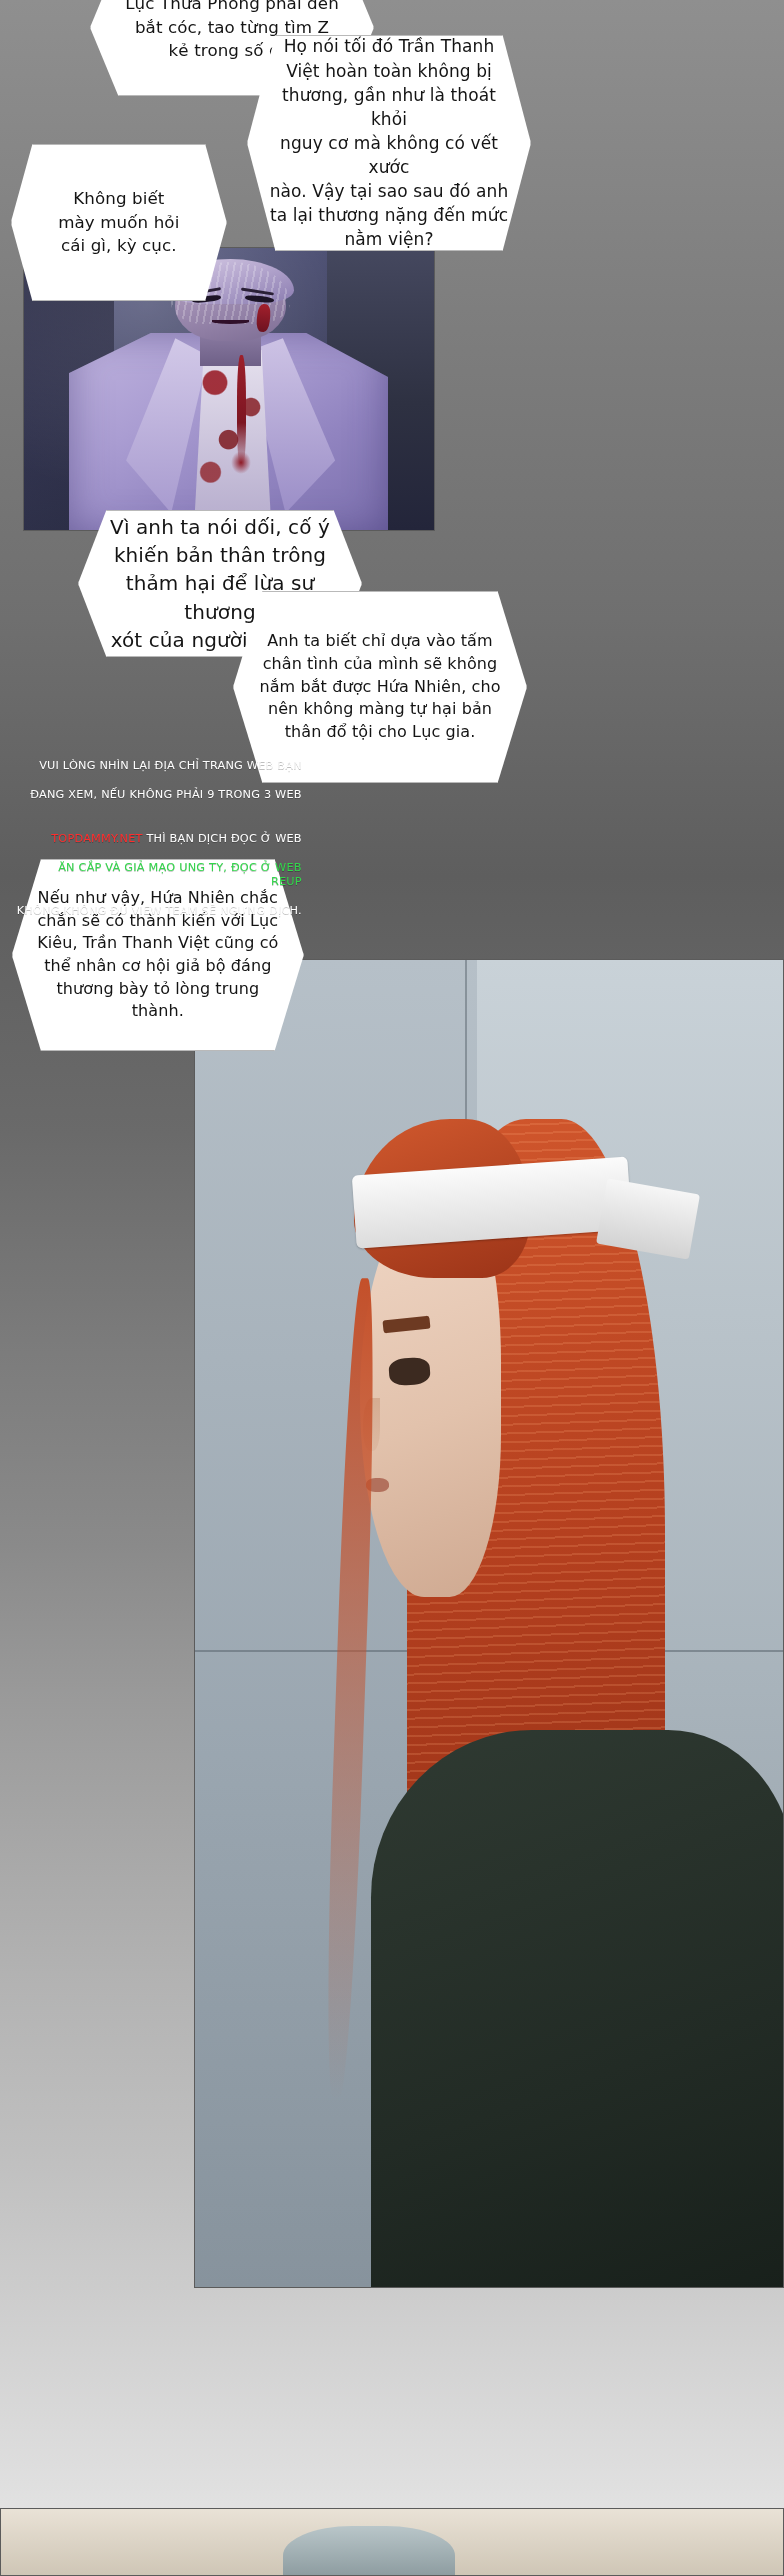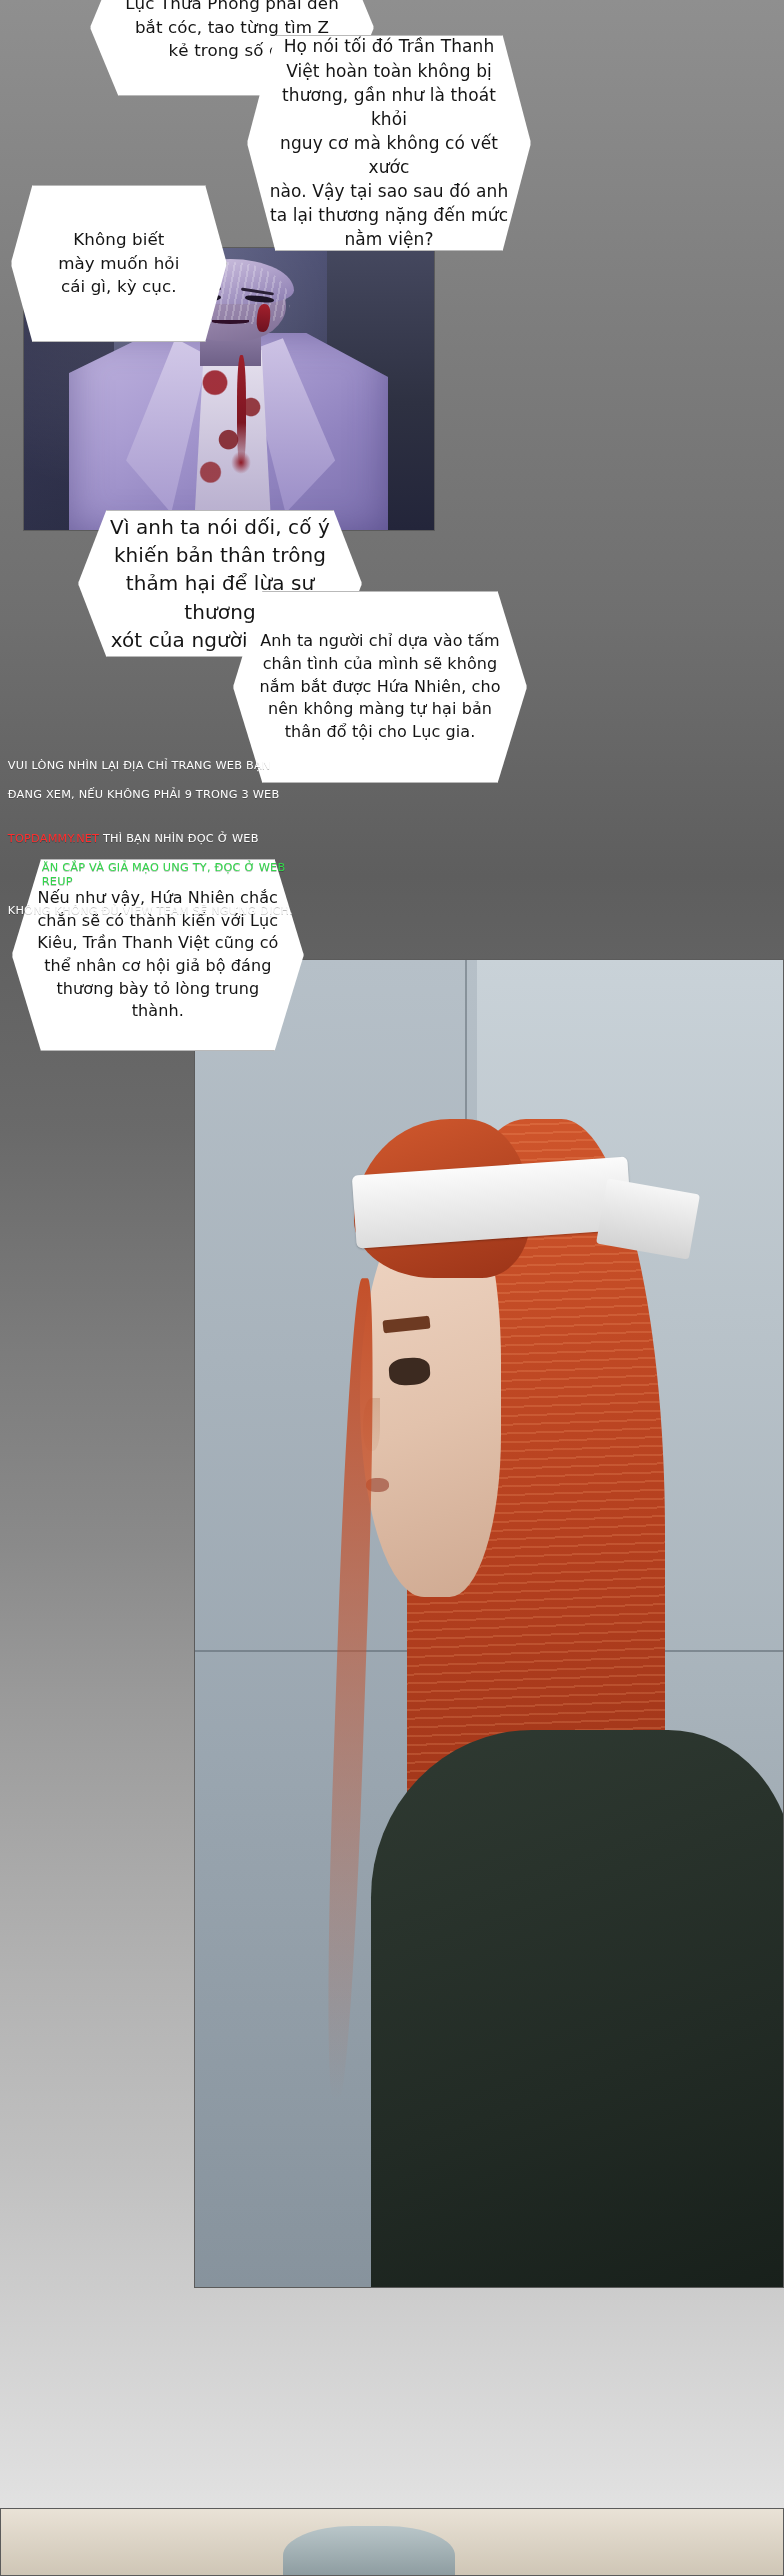--- a/index.html
+++ b/index.html
@@ -308,55 +308,55 @@
   <div class="bubble" style="left:247px; top:35px; width:284px; height:216px; font-size:17px;">
     <span>Họ nói tối đó Trần Thanh
 Việt hoàn toàn không bị
 thương, gần như là thoát khỏi
 nguy cơ mà không có vết xước
 nào. Vậy tại sao sau đó anh
 ta lại thương nặng đến mức
 nằm viện?</span>
   </div>
 
-  <div class="bubble" style="left:10.8px; top:144px; width:216px; height:157px; font-size:16.7px;margin-top:41px;">
+  <div class="bubble" style="left:10.8px; top:144px; width:216px; height:157px; font-size:16.7px;">
     <span>Không biết
 mày muốn hỏi
 cái gì, kỳ cục.</span>
   </div>
 
   <div class="bubble" style="left:78px; top:510px; width:284px; height:147px; font-size:20px;">
     <span>Vì anh ta nói dối, cố ý
 khiến bản thân trông
 thảm hại để lừa sự thương
 xót của người nào đó.</span>
   </div>
 
   <div class="bubble" style="left:233px; top:591px; width:294px; height:192px; font-size:16px;">
-    <span>Anh ta người chỉ dựa vào tấm
+    <span>Anh ta biết chỉ dựa vào tấm
 chân tình của mình sẽ không
 nắm bắt được Hứa Nhiên, cho
 nên không màng tự hại bản
 thân đổ tội cho Lục gia.</span>
   </div>
 
   <div class="bubble" style="left:11.8px; top:859px; width:292px; height:192px; font-size:16px;justify-content:flex-end;">
     <span>Nếu như vậy, Hứa Nhiên chắc
 chắn sẽ có thành kiến với Lục
 Kiêu, Trần Thanh Việt cũng có
 thể nhân cơ hội giả bộ đáng
 thương bày tỏ lòng trung
 thành.</span>
   </div>
 
 
-  <div class="watermark" style="left:7.8px; top:745px; width:294px;">
+  <div class="watermark" style="left:7.8px; top:745px; width:294px;text-align:right;">
     <div class="wm-white">VUI LÒNG NHÌN LẠI ĐỊA CHỈ TRANG WEB BẠN</div>
     <div class="wm-white">ĐANG XEM, NẾU KHÔNG PHẢI 9 TRONG 3 WEB</div>
     <div>
-      <span class="wm-red">TOPDAMMY.NET</span><span class="wm-white"> THÌ BẠN NHÌN ĐỌC Ở WEB</span>
+      <span class="wm-red">TOPDAMMY.NET</span><span class="wm-white"> THÌ BẠN DỊCH ĐỌC Ở WEB</span>
     </div>
     <div class="wm-green">ĂN CẮP VÀ GIẢ MẠO UNG TY, ĐỌC Ở WEB REUP</div>
     <div class="wm-white">KHÔNG KHÔNG ĐỦ VIEW TEAM SẼ NGƯNG DỊCH.</div>
   </div>
 
 </div>
 
 
 </body></html>

